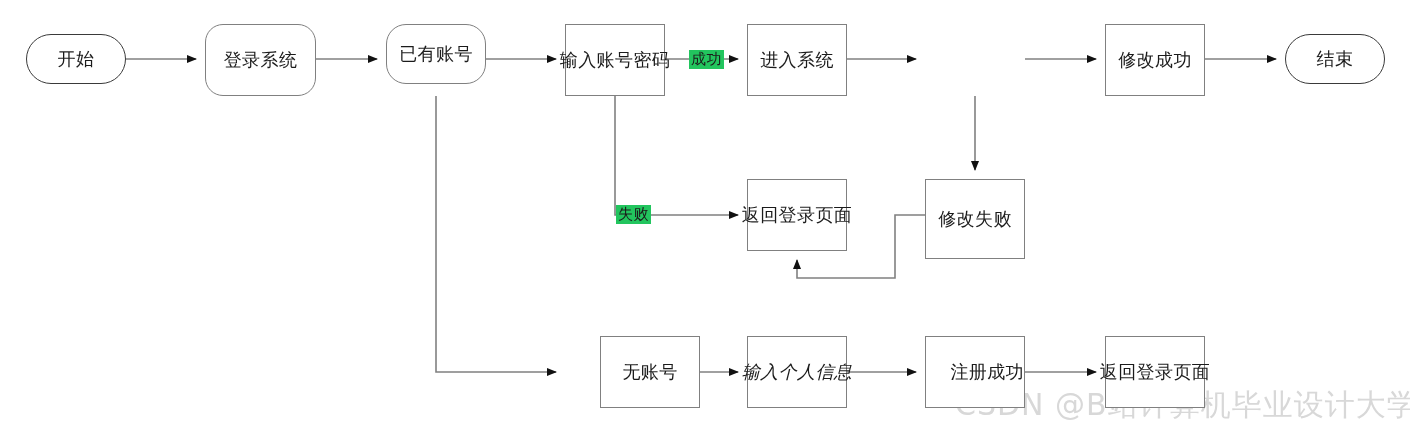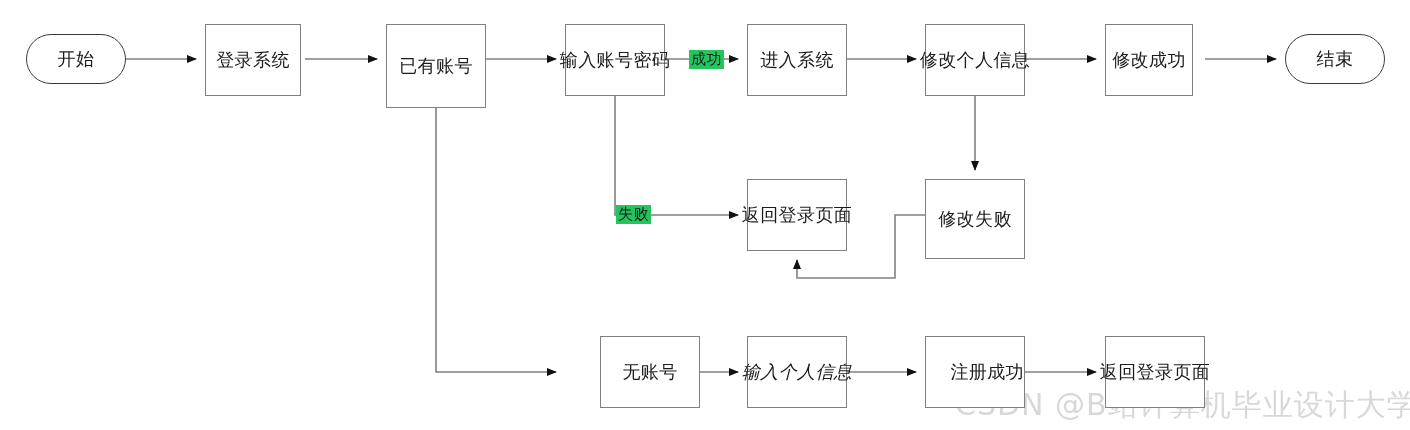--- a/index.html
+++ b/index.html
@@ -105,41 +105,38 @@
       <path d="M1025,372 L1096,372" marker-end="url(#arrow)"></path>
     </g>
   </svg>
 
   <div class="watermark" style="left: 955px; top: 385px;">CSDN @B站计算机毕业设计大学</div>
 
   <div class="node terminal" style="left:26px; top:34px; width:100px; height:50px;">
     <span>开始</span>
   </div>
 
-  <div class="node" style="left:205px; top:24px; width:96px; height:72px;">
+  <div class="node" style="left:205px; top:24px; width:111px; height:72px;border-radius:18px;">
     <span>登录系统</span>
   </div>
 
-  <div class="node" style="left:386px; top:24px; width:100px; height:84px;">
+  <div class="node" style="left:386px; top:24px; width:100px; height:60px;border-radius:20px;">
     <span>已有账号</span>
   </div>
 
   <div class="node" style="left:565px; top:24px; width:100px; height:72px;">
     <span>输入账号密码</span>
   </div>
 
   <div class="node" style="left:747px; top:24px; width:100px; height:72px;">
     <span>进入系统</span>
   </div>
 
-  <div class="node" style="left:925px; top:24px; width:100px; height:72px;">
-    <span>修改个人信息</span>
-  </div>
 
-  <div class="node" style="left:1105px; top:24px; width:88px; height:72px;">
+  <div class="node" style="left:1105px; top:24px; width:100px; height:72px;">
     <span>修改成功</span>
   </div>
 
   <div class="node terminal" style="left:1285px; top:34px; width:100px; height:50px;">
     <span>结束</span>
   </div>
 
   <div class="node" style="left:747px; top:179px; width:100px; height:72px;">
     <span>返回登录页面</span>
   </div>

